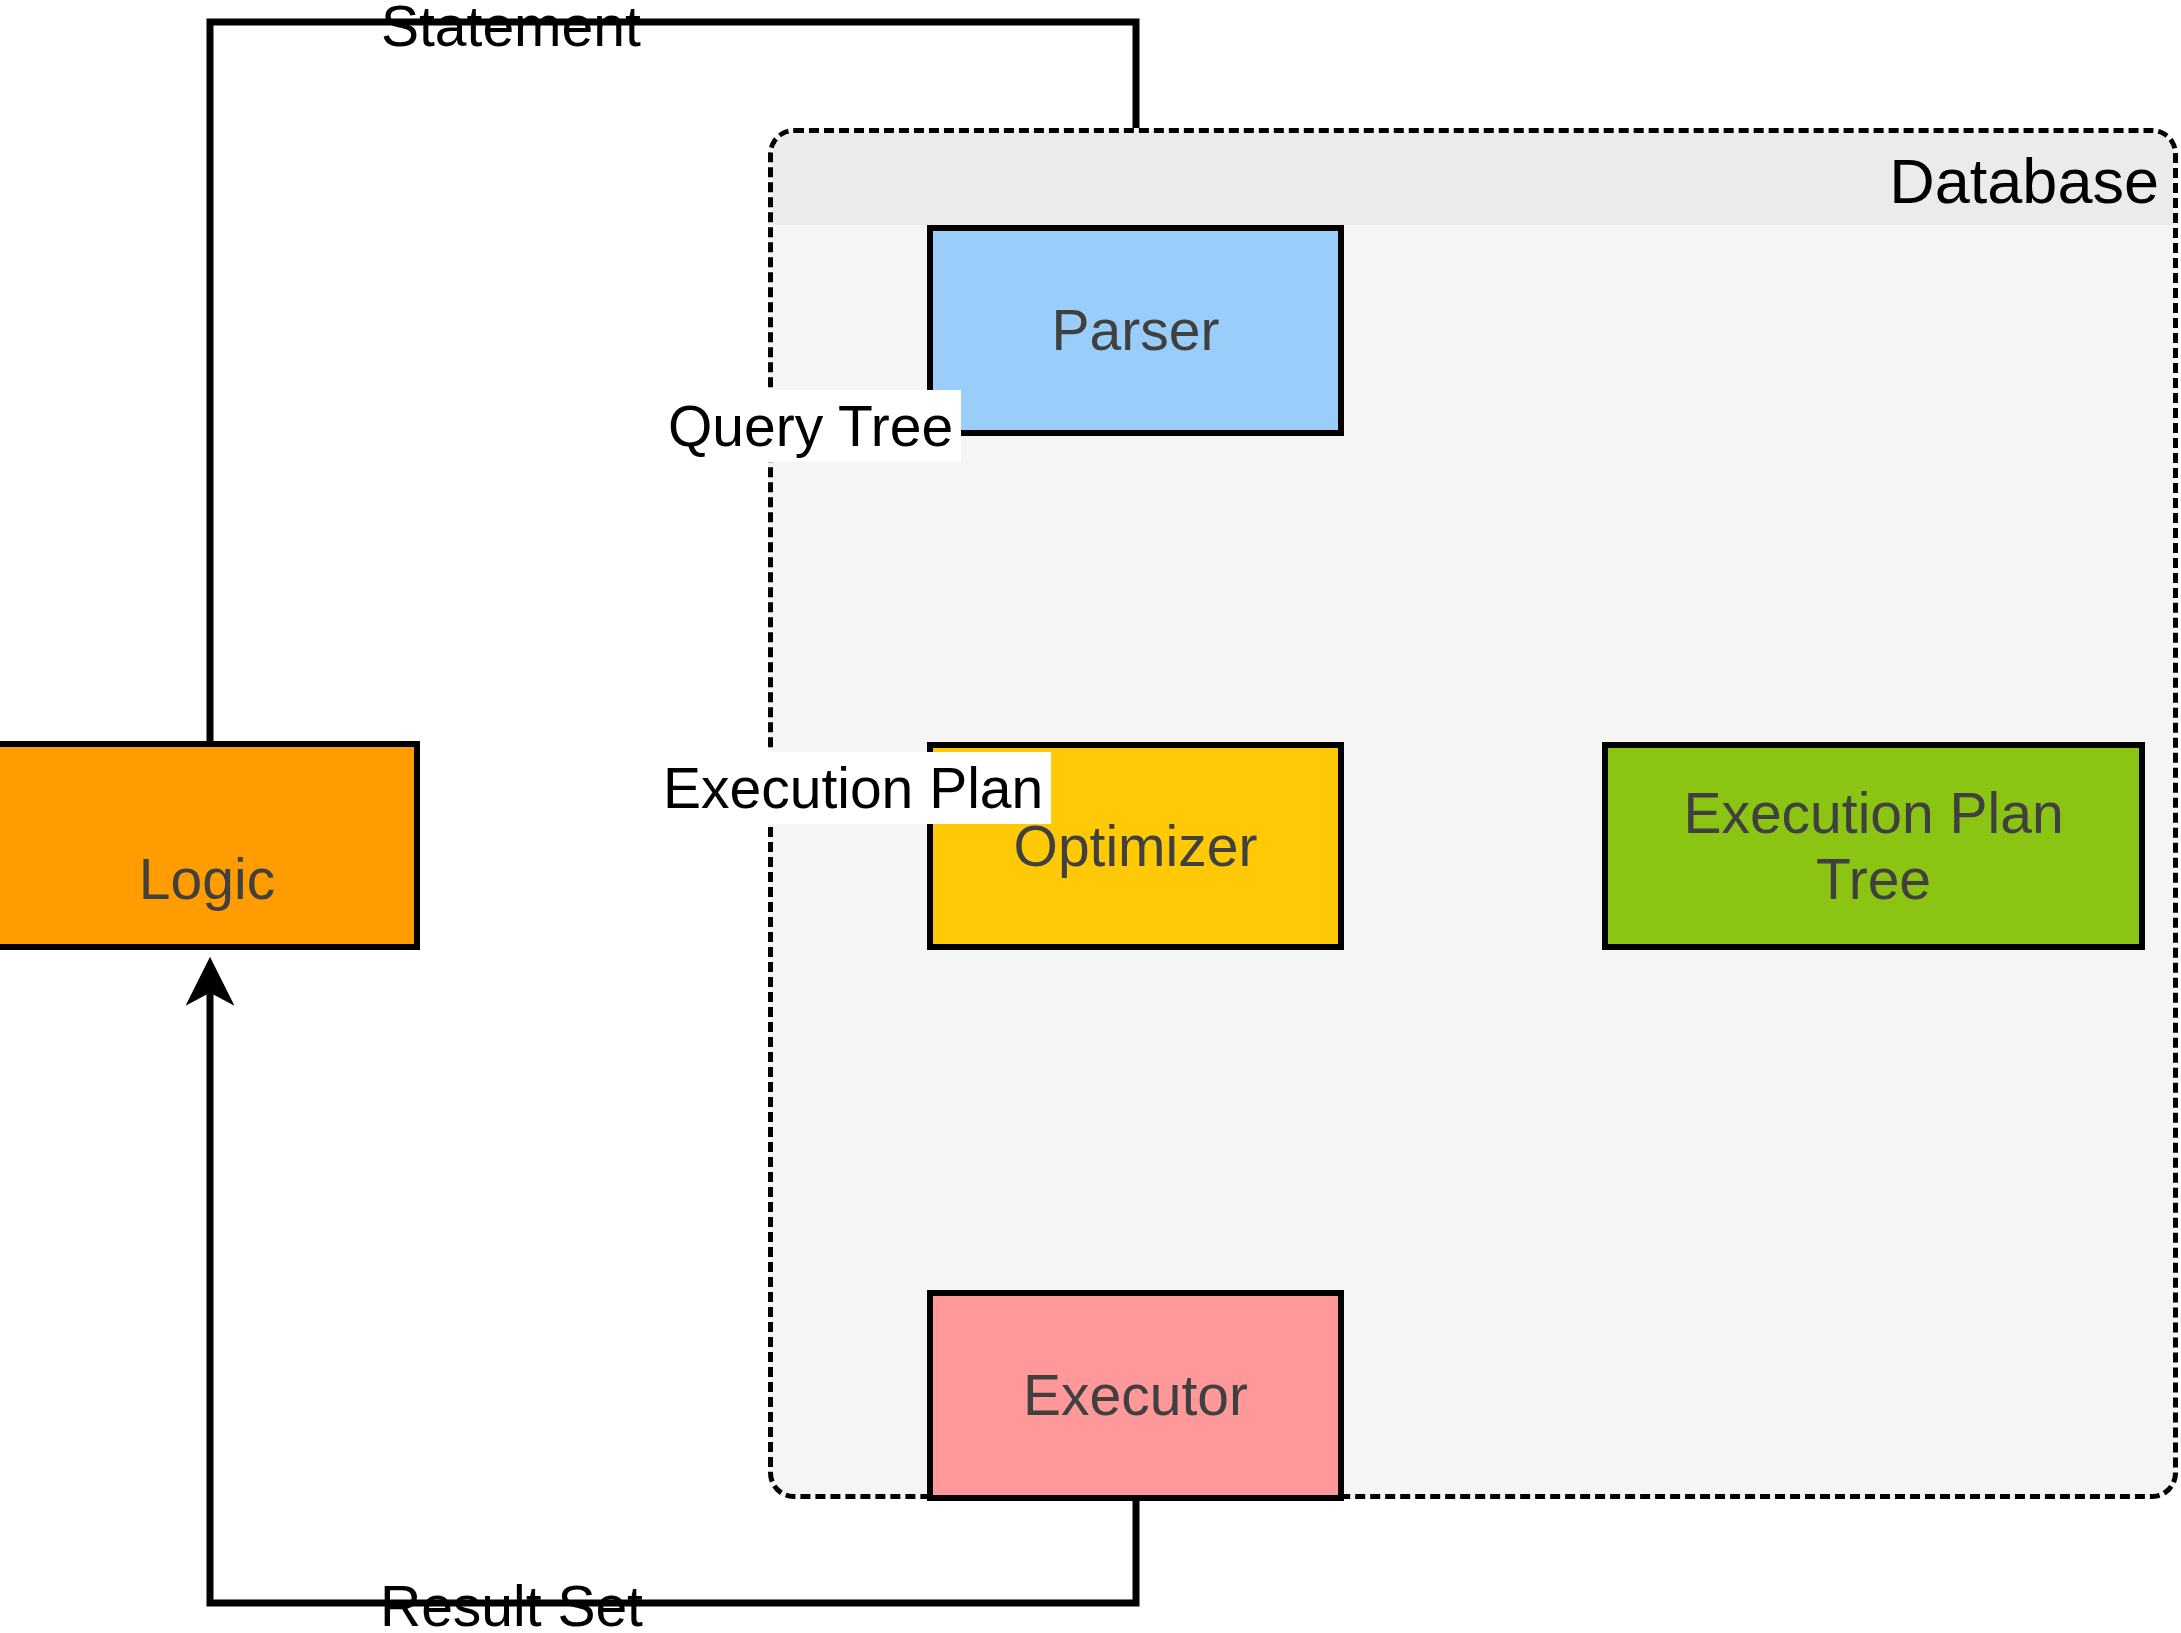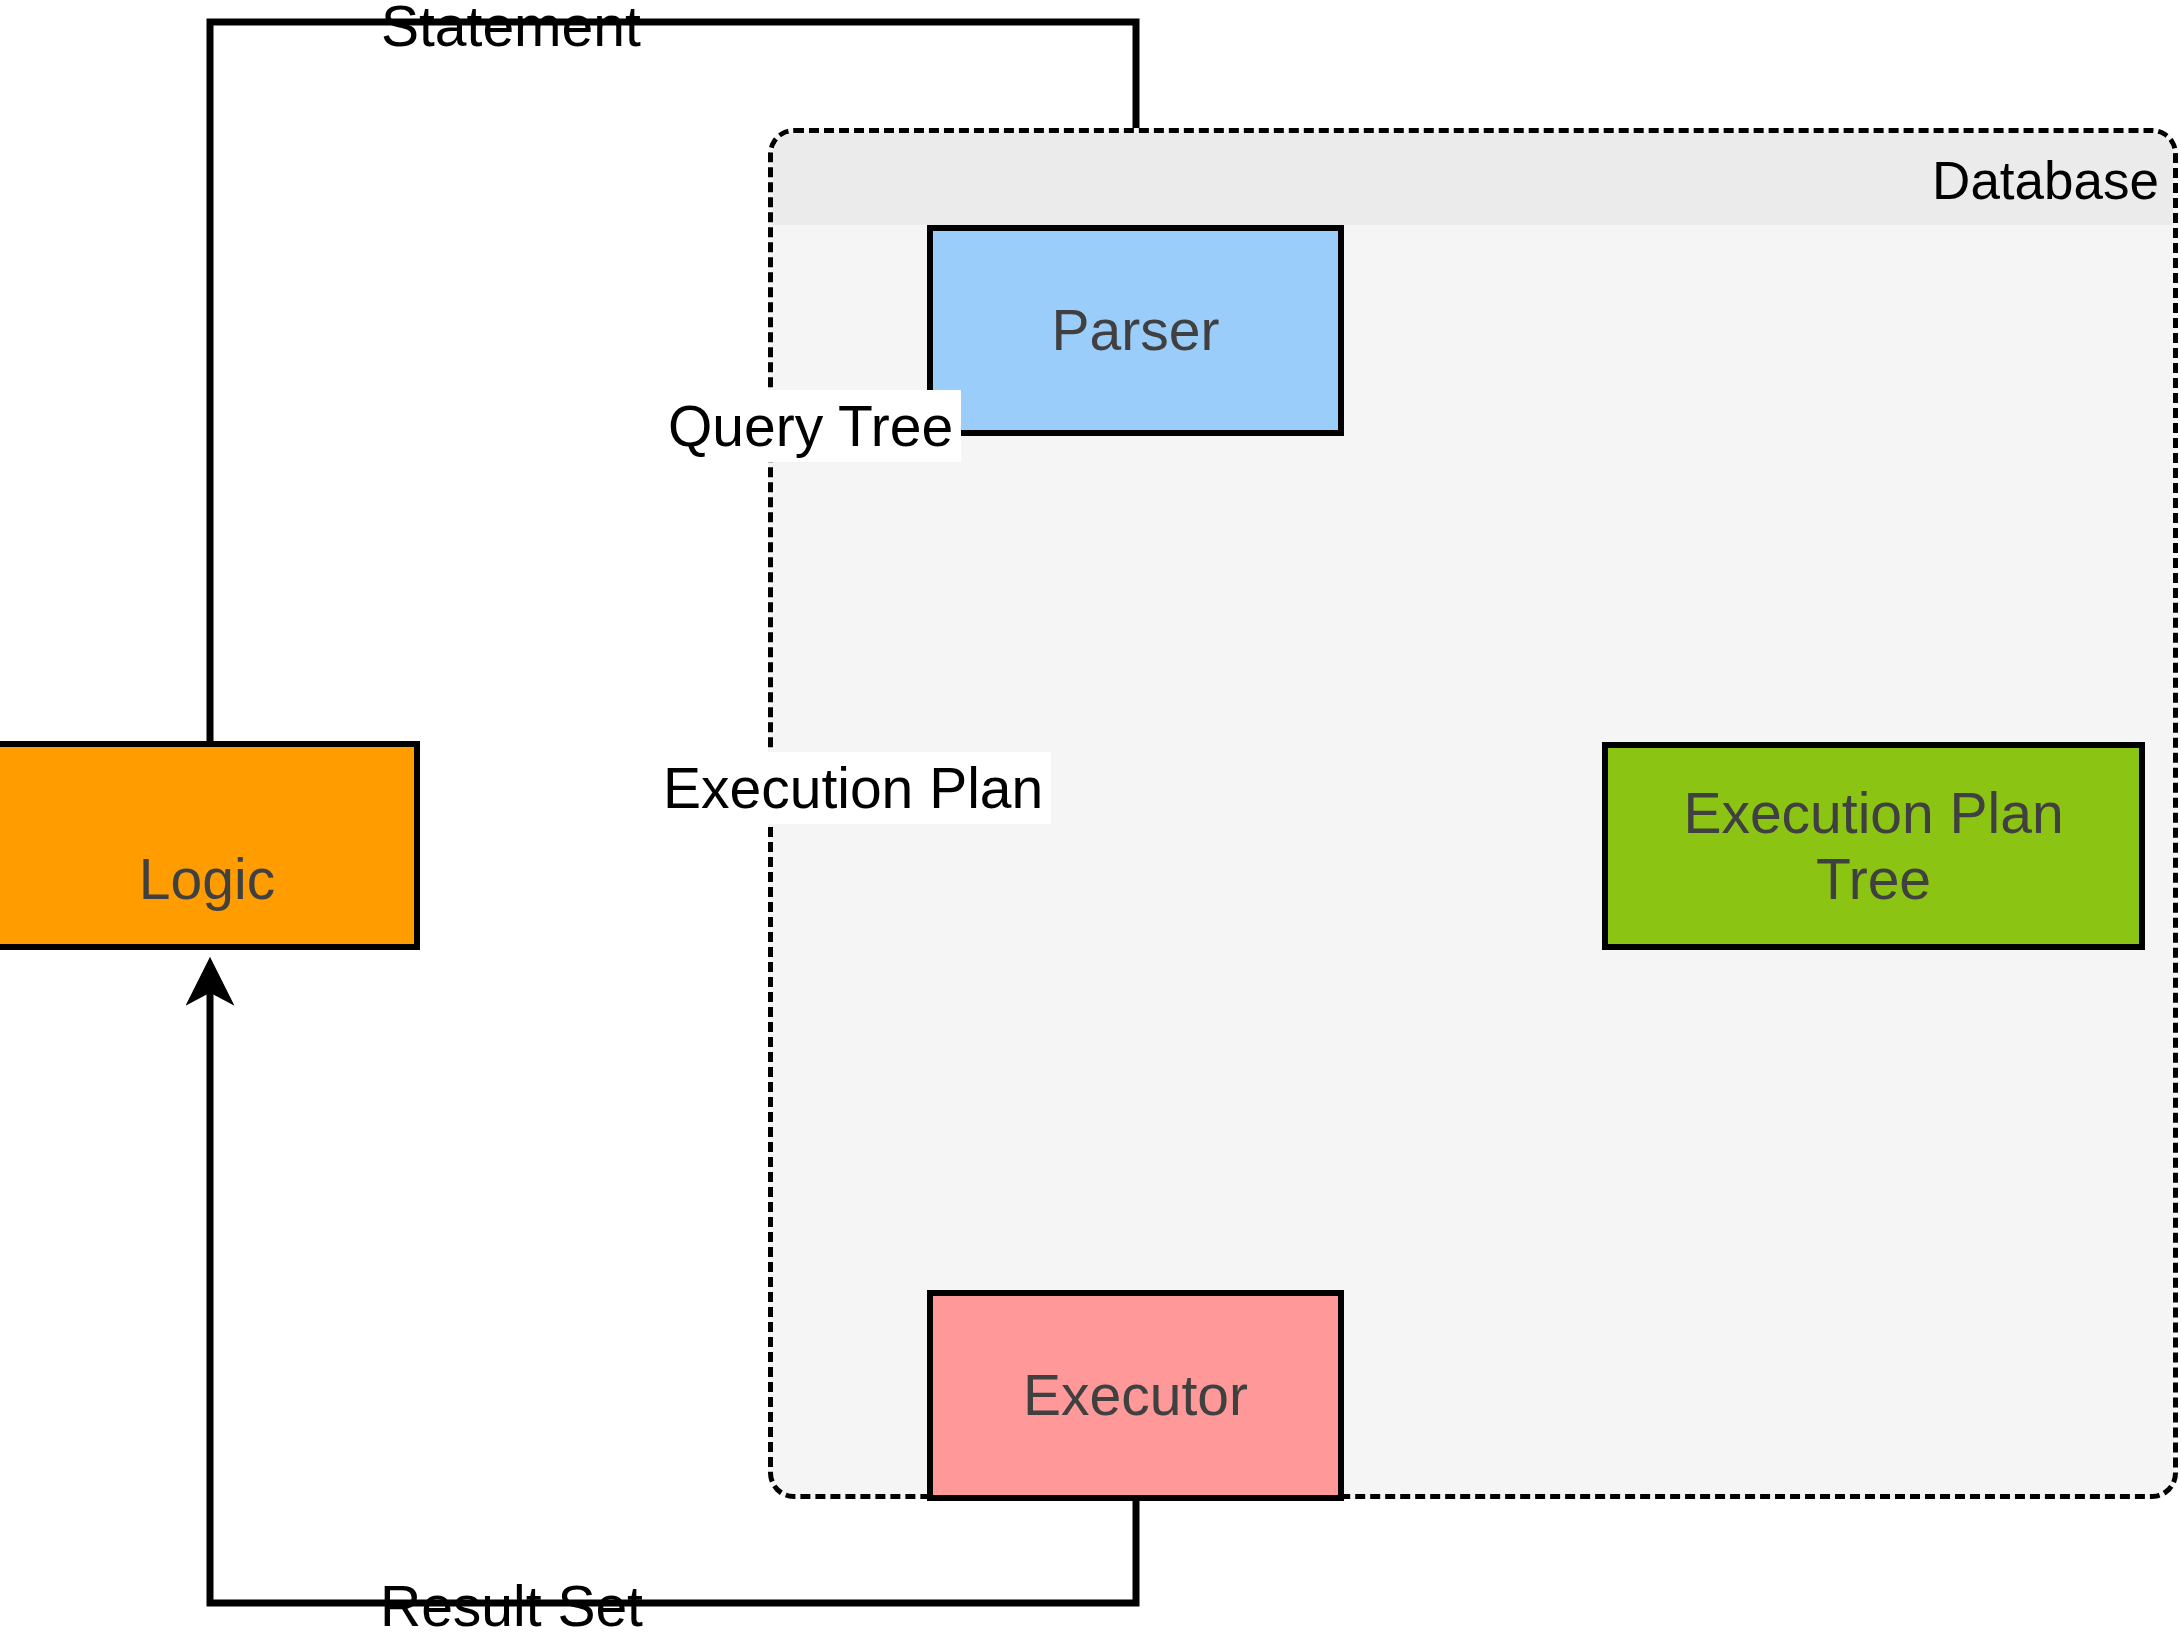--- a/index.html
+++ b/index.html
@@ -44,21 +44,21 @@
     right: 0;
     height: 92px;
     background: #ebebeb;
     border-top-left-radius: 21px;
     border-top-right-radius: 21px;
   }
   .container-db-title {
     position: absolute;
     right: 14px;
     top: 16px;
-    font-size: 53px;
+    font-size: 63px;
     line-height: 64px;
     color: #000000;
     white-space: nowrap;
   }
 
   
   .node {
     position: absolute;
     box-sizing: border-box;
     border: 6px solid #000000;
@@ -129,20 +129,23 @@
 
   <div class="container-db">
     <div class="container-db-header"></div>
     <div class="container-db-title">Database</div>
   </div>
 
   <div class="node node-parser">
     <span>Parser</span>
   </div>
 
+  <div class="node node-opt">
+    <span>Optimizer</span>
+  </div>
 
   <div class="node node-exec">
     <span>Executor</span>
   </div>
 
   <div class="node node-cache">
     <span>
       <span>Execution Plan</span><br>
       <span>Tree</span>
     </span>

